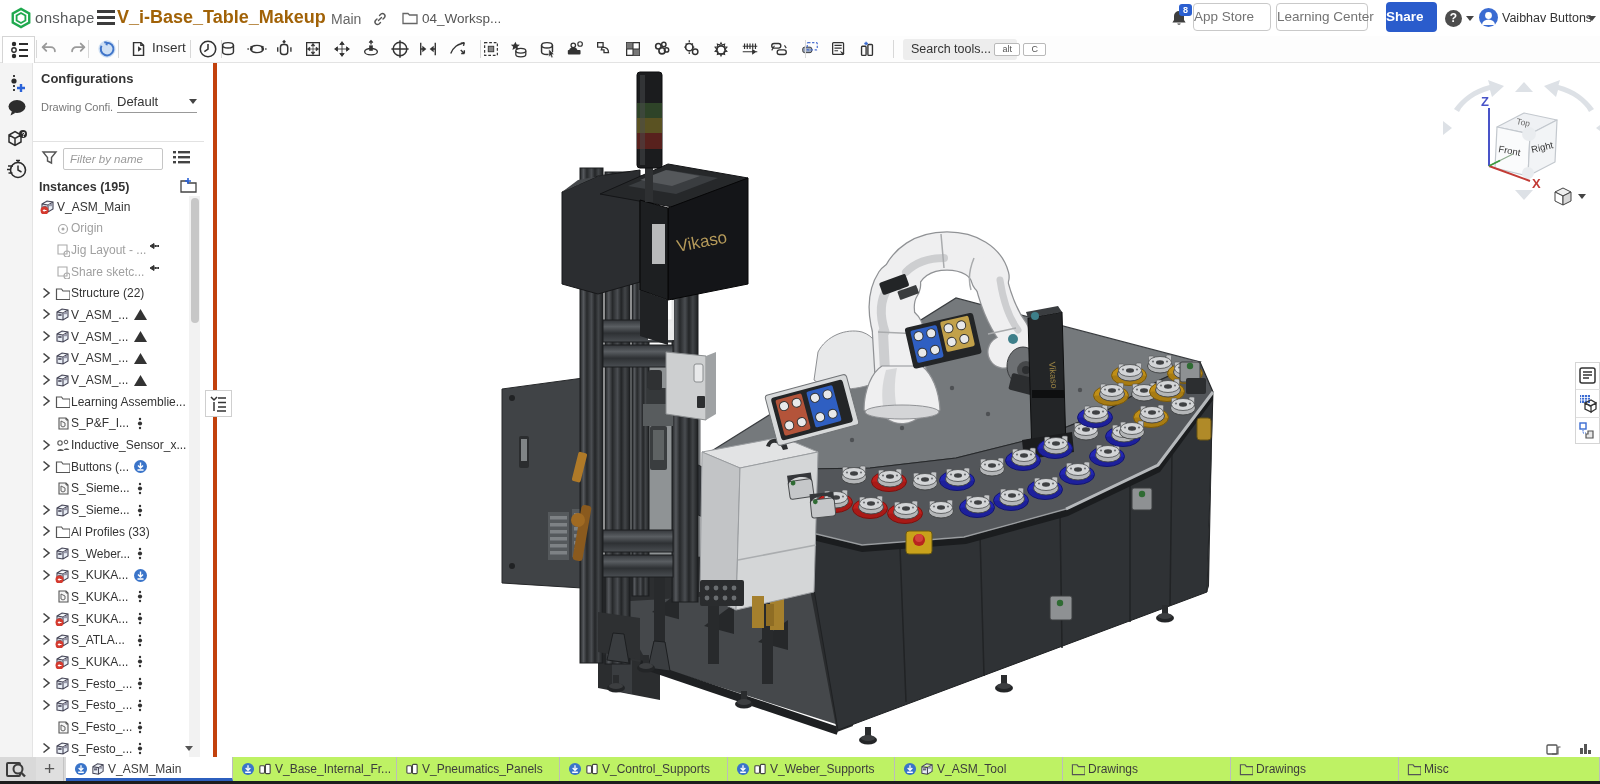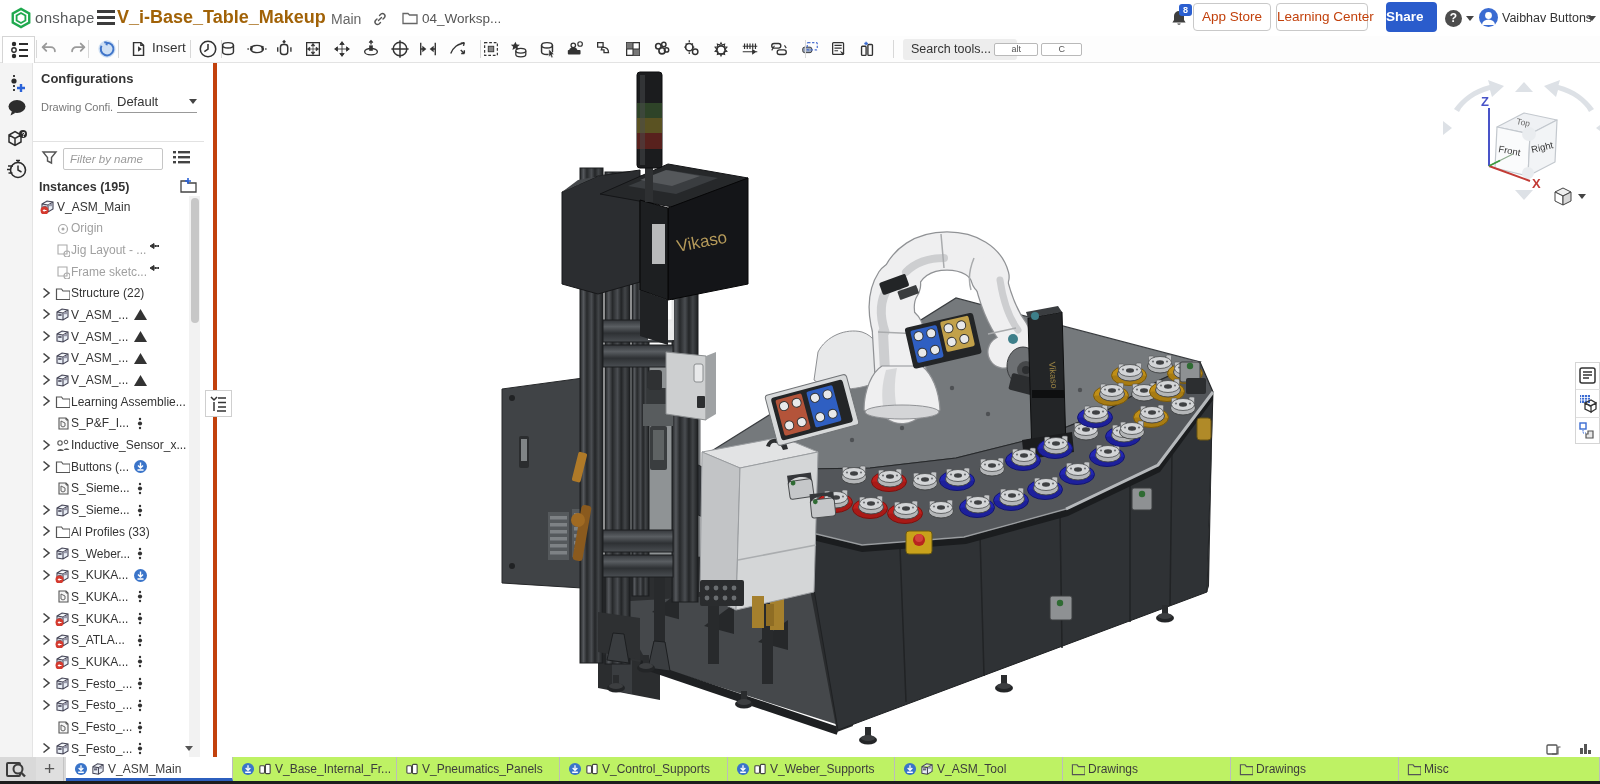--- a/index.html
+++ b/index.html
@@ -9,32 +9,32 @@
 #hdr{position:absolute;left:0;top:0;width:1600px;height:36px;background:#fff}
 #logo{position:absolute;left:10px;top:7px}
 #logotext{position:absolute;left:35px;top:9px;font-size:15px;color:#56585a;letter-spacing:.3px}
 #burger{position:absolute;left:97px;top:10px;width:18px;height:15px}
 #burger div{height:2.6px;background:#3c3c3c;margin-bottom:3.4px}
 #title{position:absolute;left:117px;top:7px;font-size:18px;font-weight:bold;color:#a16207}
 #tmain{position:absolute;left:331px;top:11px;font-size:14px;color:#666}
 #fold{position:absolute;left:422px;top:11px;font-size:13.5px;color:#555}
 #bell{position:absolute;left:1170px;top:9px}
 #bellbadge{position:absolute;left:1179px;top:4px;min-width:13px;height:12px;background:#2b5fd0;border-radius:3px;color:#fff;font-size:9px;font-weight:bold;text-align:center;line-height:12px;padding:0 1px}
-.hbtn{position:absolute;top:3px;height:28px;background:#fff;border:1px solid #c9c9c9;border-radius:4px;font-size:13.5px;color:#c2410c;text-align:center;white-space:nowrap}
+.hbtn{position:absolute;top:3px;height:28px;background:#fff;border:1px solid #c9c9c9;border-radius:4px;font-size:13.5px;color:#737373;white-space:nowrap}
 #share{position:absolute;left:1386px;top:2px;width:51px;height:30px;background:#2a5ccc;border-radius:4px;color:#fff;font-size:13.5px;font-weight:bold;text-align:left;line-height:30px}
 #help{position:absolute;left:1445px;top:10px;width:17px;height:17px;border-radius:50%;background:#4d4d4d;color:#fff;font-size:12px;font-weight:bold;text-align:center;line-height:17px}
 #uname{position:absolute;left:1502px;font-size:12.5px!important;top:11px;font-size:13.5px;color:#333;white-space:nowrap}
 .caret{display:inline-block;width:0;height:0;border-left:4px solid transparent;border-right:4px solid transparent;border-top:5px solid #444;vertical-align:middle}
 
 #tb{position:absolute;left:0;top:36px;width:1600px;height:27px;background:#fdfdfd;border-bottom:1px solid #e3e3e3}
 .ticon{position:absolute;top:39px;width:22px;height:20px}
 .tsep{position:absolute;top:40px;width:1px;height:18px;background:#d8d8d8}
 #ftab{position:absolute;left:2px;top:36px;width:33px;height:27px;background:#fff;border:1px solid #d5d5d5;border-bottom:none}
 #search{position:absolute;left:903px;top:39px;width:114px;white-space:nowrap;height:21px;background:#ededed;border-radius:3px;font-size:12.5px;color:#333;line-height:21px;padding-left:8px}
-.kbd{display:inline-block;border:1px solid #b9b9b9;background:#fff;border-radius:2px;font-size:9px;color:#555;padding:0 16px;line-height:11px;vertical-align:1px}
+.kbd{display:inline-block;border:1px solid #b9b9b9;background:#fff;border-radius:2px;font-size:9px;color:#555;padding:0 7px;line-height:11px;vertical-align:1px}
 
 #rail{position:absolute;left:0;top:63px;width:32px;height:694px;background:#f4f4f4}
 
 #panel{position:absolute;left:32px;top:63px;width:185px;height:694px;background:#fff;border-right:4px solid #c2410c;border-left:1px solid #e4e4e4}
 #cfg{position:absolute;left:8px;top:8px;font-size:13px;font-weight:bold;color:#333}
 #dclab{position:absolute;left:8px;top:38px;font-size:11px;color:#777;width:72px;white-space:nowrap;overflow:hidden}
 #dcval{position:absolute;left:84px;top:31px;font-size:13px;color:#333;width:80px;border-bottom:1px solid #999;padding-bottom:3px}
 #pdiv{position:absolute;left:0;top:78px;width:171px;height:1px;background:#e2e2e2}
 #fbox{position:absolute;left:30px;top:85px;width:100px;height:22px;border:1px solid #c6c6c6;border-radius:2px;font-size:11.5px;color:#9a9a9a;font-style:italic;line-height:20px;padding-left:6px}
 #inst{position:absolute;left:6px;top:117px;font-size:12.5px;font-weight:bold;color:#333}
@@ -805,21 +805,21 @@
           <path d="M14 4 l-7 0 M9 1.5 l-4 2.5 4 2.5 z" fill="#333" stroke="#333" stroke-width="1"></path>
           <rect x="10" y="3" width="1.5" height="2" fill="#333"></rect>
           <rect x="12.5" y="3" width="1.5" height="2" fill="#333"></rect>
         </svg>
       </div>
 <div class="trow">
         <svg class="ic" viewBox="0 0 15 15">
           <path d="M3 3 h9 v9 h-9 z" fill="none" stroke="#aaa" stroke-width="1.1"></path>
           <circle cx="12" cy="12" r="3" fill="none" stroke="#aaa" stroke-width="1.1"></circle>
         </svg>
-        <div class="tx gray">Frame sketc...</div>
+        <div class="tx gray">Share sketc...</div>
         <svg class="rt" style="left:112px" viewBox="0 0 15 15">
           <path d="M14 4 l-7 0 M9 1.5 l-4 2.5 4 2.5 z" fill="#333" stroke="#333" stroke-width="1"></path>
           <rect x="10" y="3" width="1.5" height="2" fill="#333"></rect>
           <rect x="12.5" y="3" width="1.5" height="2" fill="#333"></rect>
         </svg>
       </div>
 <div class="trow">
         <svg class="ar" viewBox="0 0 12 12">
           <path d="M3.5 1.5 L9 6 L3.5 10.5" fill="none" stroke="#444" stroke-width="1.6"></path>
         </svg>

